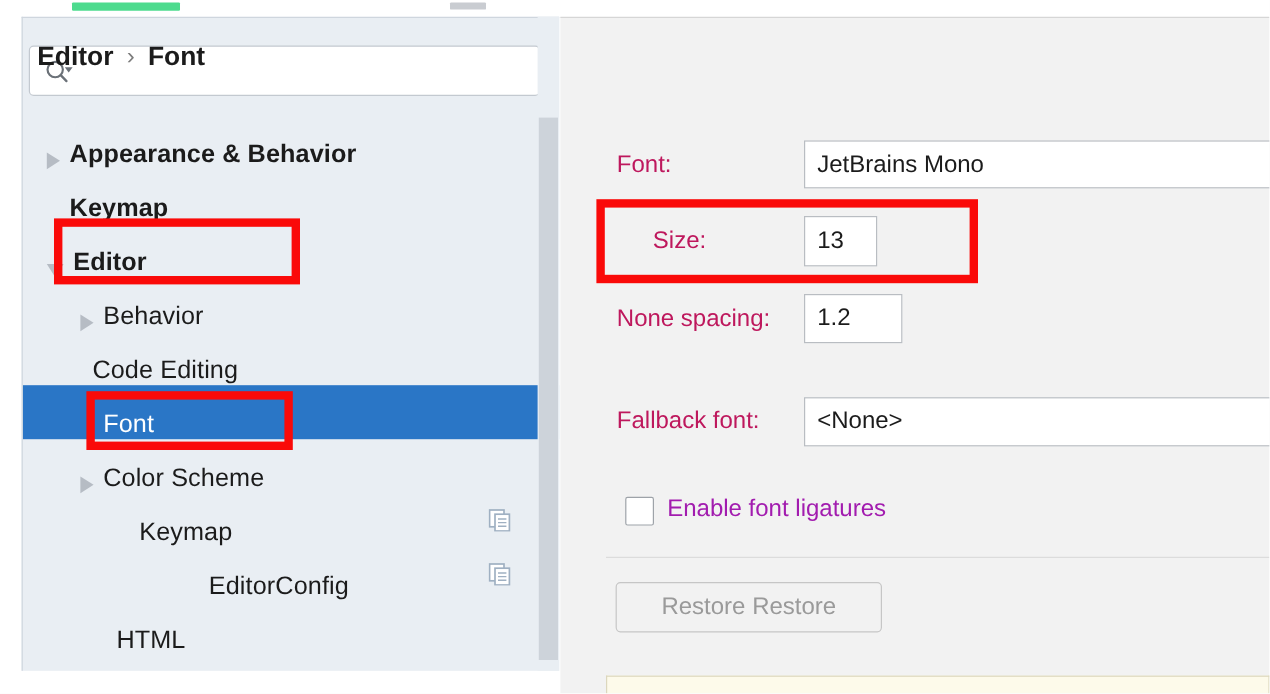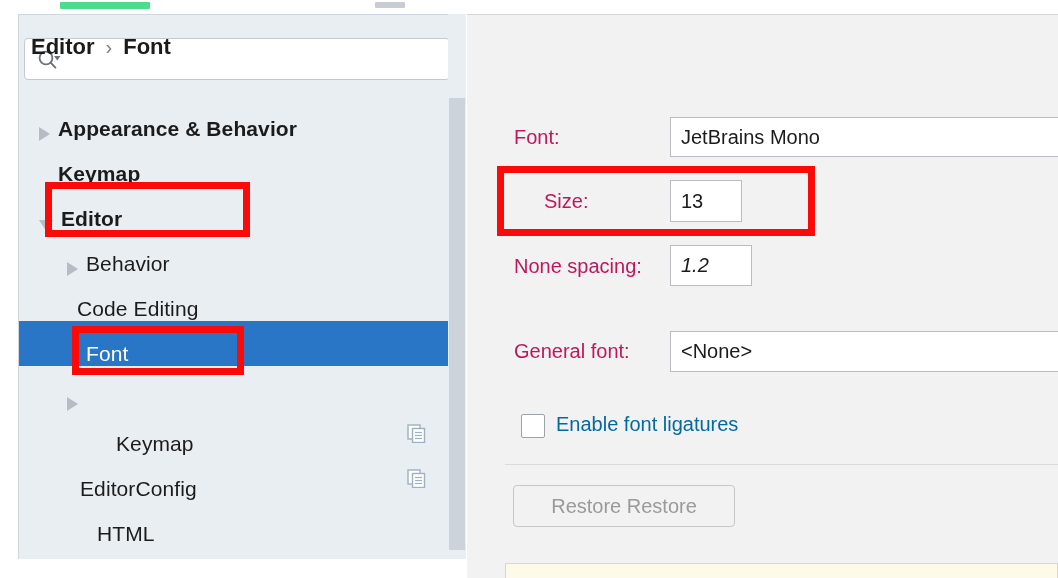--- a/index.html
+++ b/index.html
@@ -200,21 +200,21 @@
     width: 24px; height: 24px;
     background: #ffffff;
     border: 1px solid #9ea3a9;
     border-radius: 2px;
     box-sizing: border-box;
   }
   .cb-label {
     position: absolute;
     left: 556px; top: 413px;
     font-size: 20px;
-    color: #0369a1;
+    color: #a21caf;
     white-space: nowrap;
   }
 
   .divider {
     position: absolute;
     left: 505px;
     width: 553px;
     height: 1px;
     background: #dcdcdc;
   }
@@ -302,33 +302,34 @@
       <div class="tree-row" style="padding-left: 39px;">
         <span class="tw none"></span>
         <span class="tree-label">Code Editing</span>
       </div>
       <div class="tree-row selected" style="padding-left: 48px;">
         <span class="tw none"></span>
         <span class="tree-label">Font</span>
       </div>
       <div class="tree-row" style="padding-left: 48px;">
         <span class="tw collapsed"></span>
+        <span class="tree-label">Color Scheme</span>
       </div>
       <div class="tree-row" style="padding-left: 78px;">
         <span class="tw none"></span>
         <span class="tree-label">Keymap</span>
         <svg class="copy-icon" viewBox="0 0 19 19">
           <rect x="1" y="1" width="12" height="14" fill="#ffffff" stroke="#9fb0c2" stroke-width="1.4"></rect>
           <rect x="5.5" y="4.5" width="12" height="14" fill="#ffffff" stroke="#9fb0c2" stroke-width="1.4"></rect>
           <line x1="8" y1="8.5" x2="15" y2="8.5" stroke="#9fb0c2" stroke-width="1.2"></line>
           <line x1="8" y1="11.5" x2="15" y2="11.5" stroke="#9fb0c2" stroke-width="1.2"></line>
           <line x1="8" y1="14.5" x2="15" y2="14.5" stroke="#9fb0c2" stroke-width="1.2"></line>
         </svg>
       </div>
-      <div class="tree-row" style="padding-left: 42px;">
+      <div class="tree-row" style="padding-left: 90px; margin-left: 46px;">
         <span class="tw none"></span>
         <span class="tree-label">EditorConfig</span>
         <svg class="copy-icon" viewBox="0 0 19 19">
           <rect x="1" y="1" width="12" height="14" fill="#ffffff" stroke="#9fb0c2" stroke-width="1.4"></rect>
           <rect x="5.5" y="4.5" width="12" height="14" fill="#ffffff" stroke="#9fb0c2" stroke-width="1.4"></rect>
           <line x1="8" y1="8.5" x2="15" y2="8.5" stroke="#9fb0c2" stroke-width="1.2"></line>
           <line x1="8" y1="11.5" x2="15" y2="11.5" stroke="#9fb0c2" stroke-width="1.2"></line>
           <line x1="8" y1="14.5" x2="15" y2="14.5" stroke="#9fb0c2" stroke-width="1.2"></line>
         </svg>
       </div>
@@ -346,26 +347,26 @@
   <div class="breadcrumb">
     <span>Editor</span>
     <span class="bc-sep">›</span>
     <span>Font</span>
   </div>
 
   <div class="field-label" style="left:514px; top:126px;">Font:</div>
   <input class="text-input" style="left: 670px; top: 117px; width: 400px; height: 40px;" value="JetBrains Mono">
 
   <div class="field-label" style="left:544px; top:190px;">Size:</div>
-  <input class="text-input" style="left: 670px; top: 180px; width: 72px; height: 42px;" value="13">
+  <input class="text-input" style="left: 670px; top: 180px; width: 61px; height: 42px;" value="13">
 
   <div class="field-label" style="left:514px; top:255px;">None spacing:</div>
-  <input class="text-input" style="left: 670px; top: 245px; width: 82px; height: 41px; font-style: italic;" value="1.2">
-
-  <div class="field-label" style="left:514px; top:340px;">General font:</div>
+  <input class="text-input" style="left: 670px; top: 245px; width: 82px; height: 41px;" value="1.2">
+
+  <div class="field-label" style="left:514px; top:340px;">Fallback font:</div>
   <input class="text-input" style="left: 670px; top: 331px; width: 400px; height: 41px;" value="&lt;None&gt;">
 
   <div class="cb-box"></div>
   <div class="cb-label">Enable font ligatures</div>
 
   <div class="divider" style="top:464px;"></div>
 
   <button class="btn-restore">Restore Restore</button>
 
   <div class="info-box"></div>

